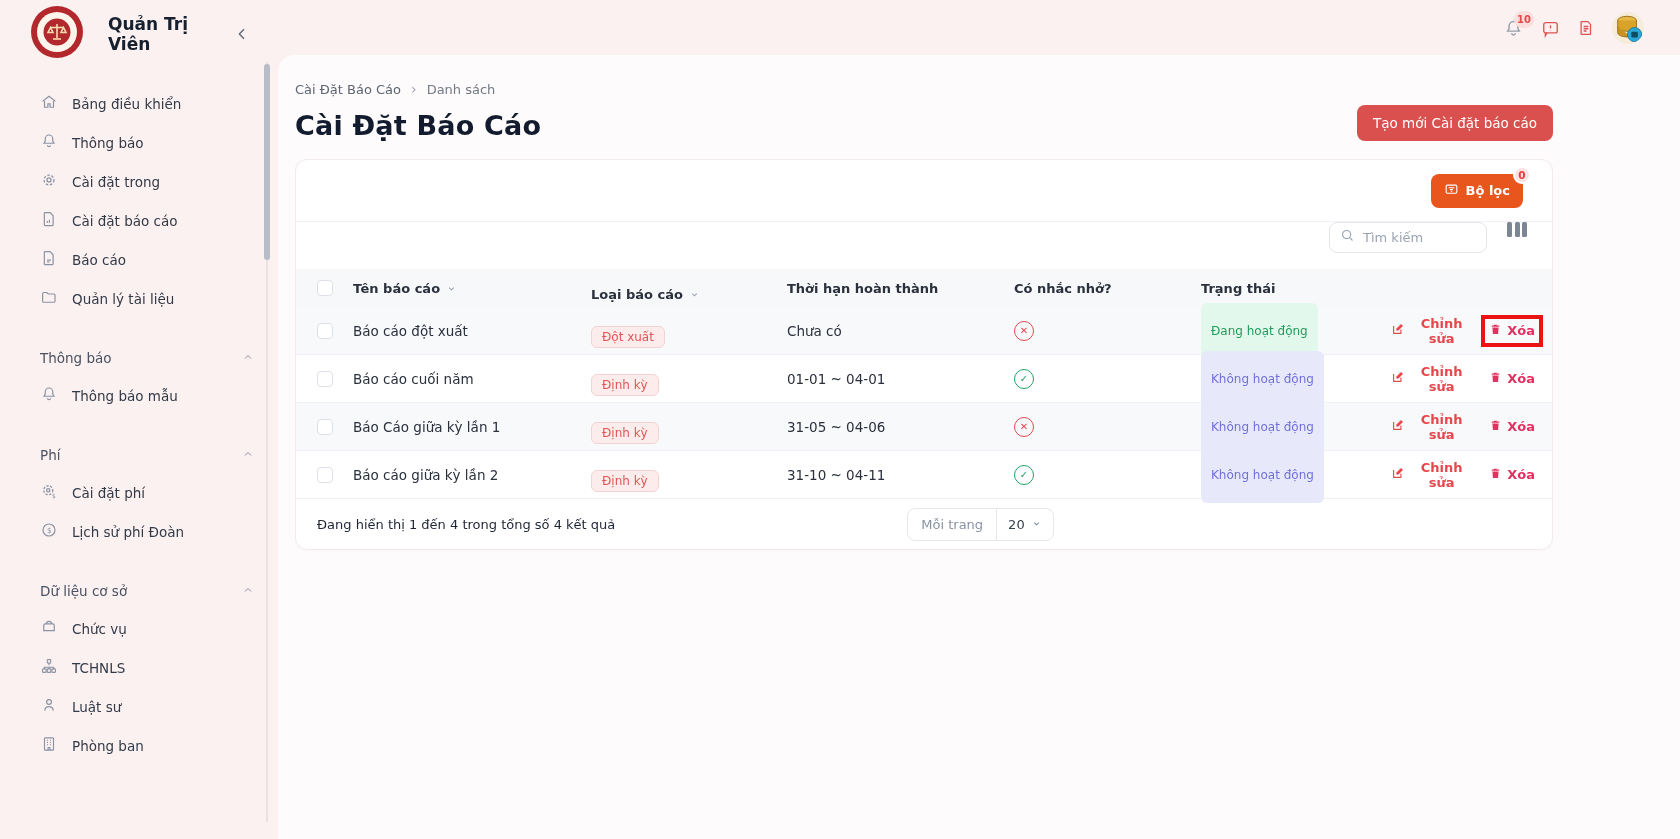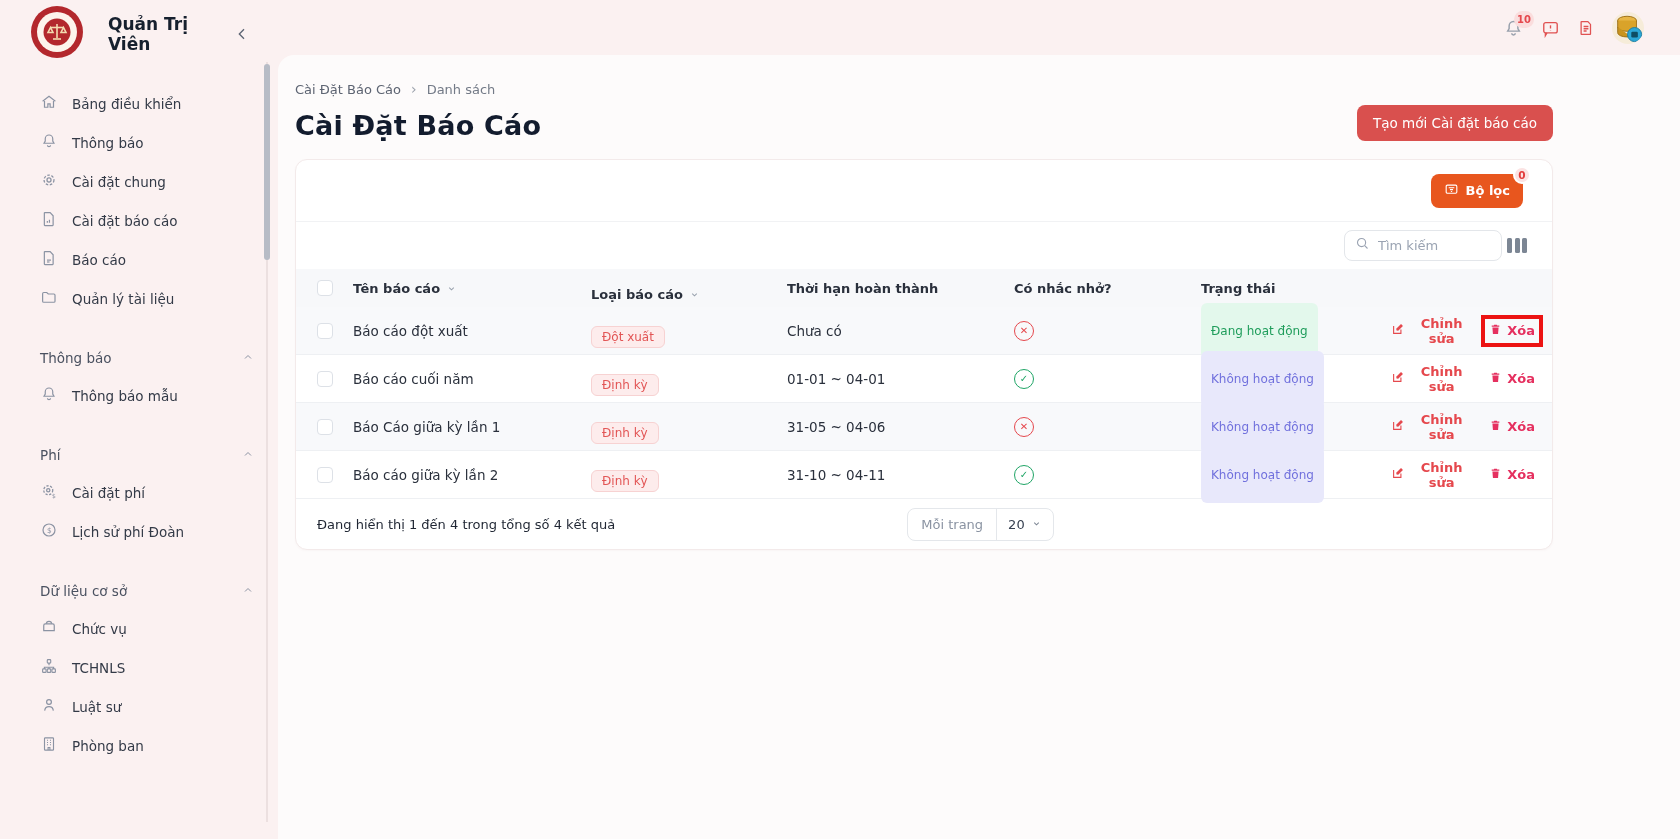--- a/index.html
+++ b/index.html
@@ -45,21 +45,21 @@
   .card { margin-top:18px; background:#ffffff; border:1px solid #f3eaea; border-radius:12px;
     box-shadow:0 1px 2px rgba(180,150,150,.06); }
   .filter-row { display:flex; justify-content:flex-end; align-items:center; height:62px; padding-right:29px;
     border-bottom:1px solid #f1f2f4; }
   .filter-btn { position:relative; background:#e8561e; color:#fff; border:none; border-radius:8px;
     font-size:13px; font-weight:700; padding:8px 13px; display:flex; align-items:center; gap:7px;
     cursor:pointer; font-family:inherit; }
   .filter-badge { position:absolute; top:-8px; right:-8px; width:18px; height:18px; border-radius:50%;
     background:#fbe3e3; color:#e23c3c; font-size:10.5px; font-weight:700; display:flex; align-items:center;
     justify-content:center; border:2px solid #fff; }
-  .search-row { display:flex; justify-content:flex-end; align-items:center; height:47px; padding-right:25px; gap:5px; }
+  .search-row { display:flex; justify-content:flex-end; align-items:flex-start; height:47px; padding-right:25px; gap:20px; }
   .search-box { display:flex; align-items:center; gap:8px; width:158px; height:31px; border:1px solid #e3e6ea;
     border-radius:8px; padding:0 10px; background:#fff; }
   .search-box input { border:none; outline:none; width:100%; font-size:13px; color:#2a303c;
     font-family:inherit; background:transparent; }
   .search-box input::placeholder { color:#9aa3b2; }
   .cols-icon { display:flex; gap:2.5px; cursor:pointer; }
   .cols-icon i { width:5px; height:15px; background:#7c8694; border-radius:1.5px; }
 
   
   .thead { display:flex; align-items:center; height:38px; background:#f7f8fa; font-size:13px; font-weight:700; color:#2a303c; }
@@ -137,21 +137,21 @@
             <path d="M12 4a5 5 0 0 0-5 5v3.2L5.4 15h13.2L17 12.2V9a5 5 0 0 0-5-5z"></path>
             <path d="M10 17.5a2 2 0 0 0 4 0"></path>
           </svg></span>
       <span>Thông báo</span>
     </div>
     <div class="nav-item">
       <span><svg width="18" height="18" viewBox="0 0 24 24" fill="none" stroke="#8b93a3" stroke-width="1.7">
             <circle cx="12" cy="12" r="6.6" stroke-dasharray="3.4 2.2"></circle>
             <circle cx="12" cy="12" r="2.7"></circle>
           </svg></span>
-      <span>Cài đặt chung</span>
+      <span>Cài đặt trong</span>
     </div>
     <div class="nav-item">
       <span><svg width="18" height="18" viewBox="0 0 24 24" fill="none" stroke="#8b93a3" stroke-width="1.6">
             <path d="M6.5 3.5h7l4 4.2V20c0 .4-.3.7-.7.7H6.5c-.4 0-.7-.3-.7-.7V4.2c0-.4.3-.7.7-.7z"></path>
             <path d="M9.8 17v-2.2"></path>
             <path d="M12.6 17v-4"></path>
           </svg></span>
       <span>Cài đặt báo cáo</span>
     </div>
     <div class="nav-item">

